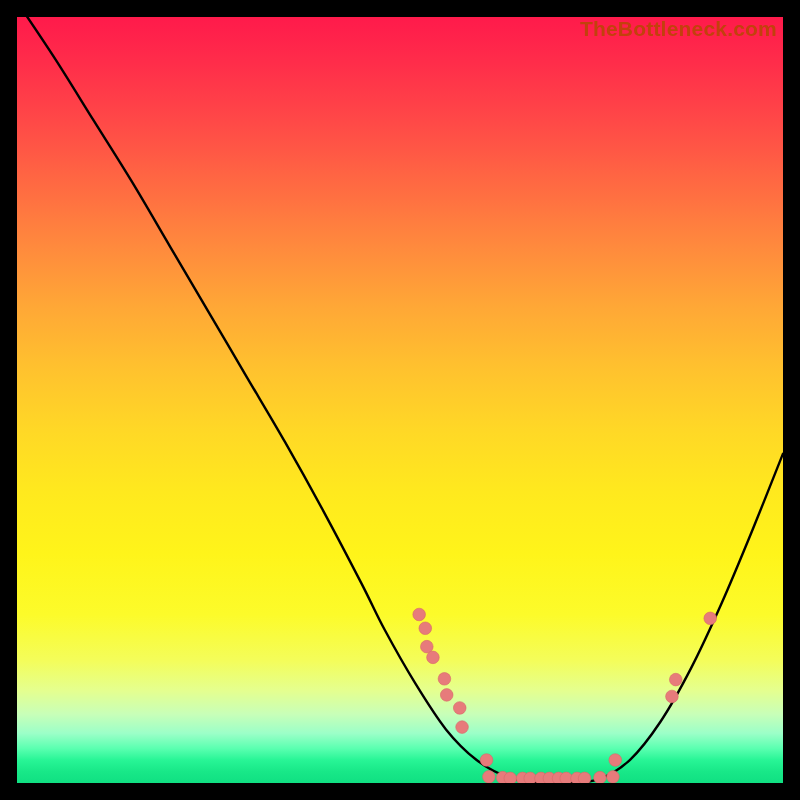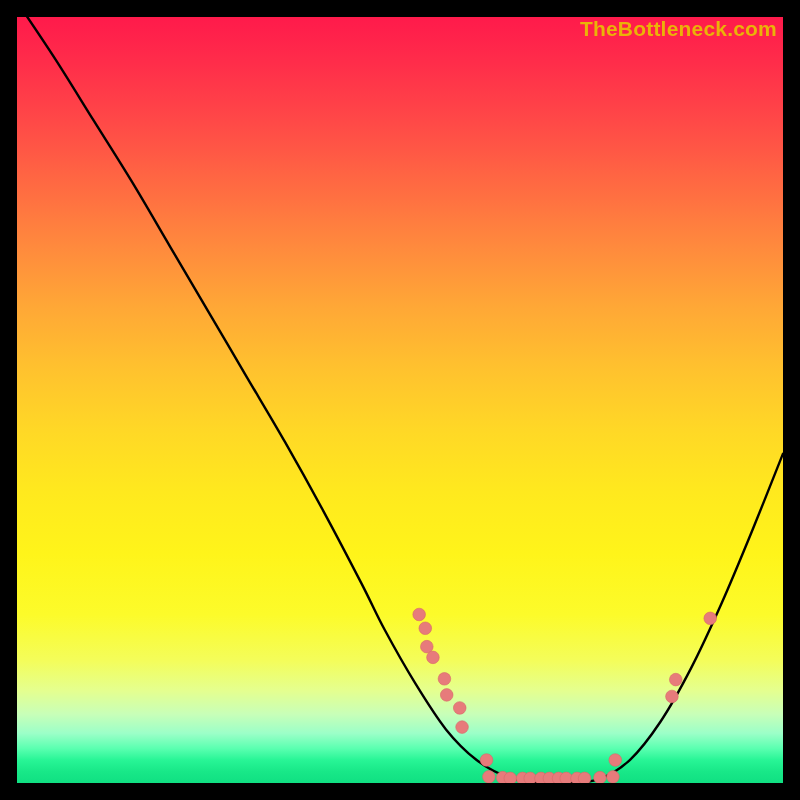--- a/index.html
+++ b/index.html
@@ -41,21 +41,21 @@
       #28f596 97%,
       #18e888 98.5%,
       #10e082 100%
     );
   }
   .watermark {
     position: absolute;
     top: 0;
     right: 6px;
     font: 600 21px/1.1 Arial, Helvetica, sans-serif;
-    color: #eab308;
+    color: #c2410c;
     letter-spacing: 0.2px;
     user-select: none;
   }
   svg.curve {
     position: absolute;
     inset: 0;
     width: 100%;
     height: 100%;
   }
 </style>

